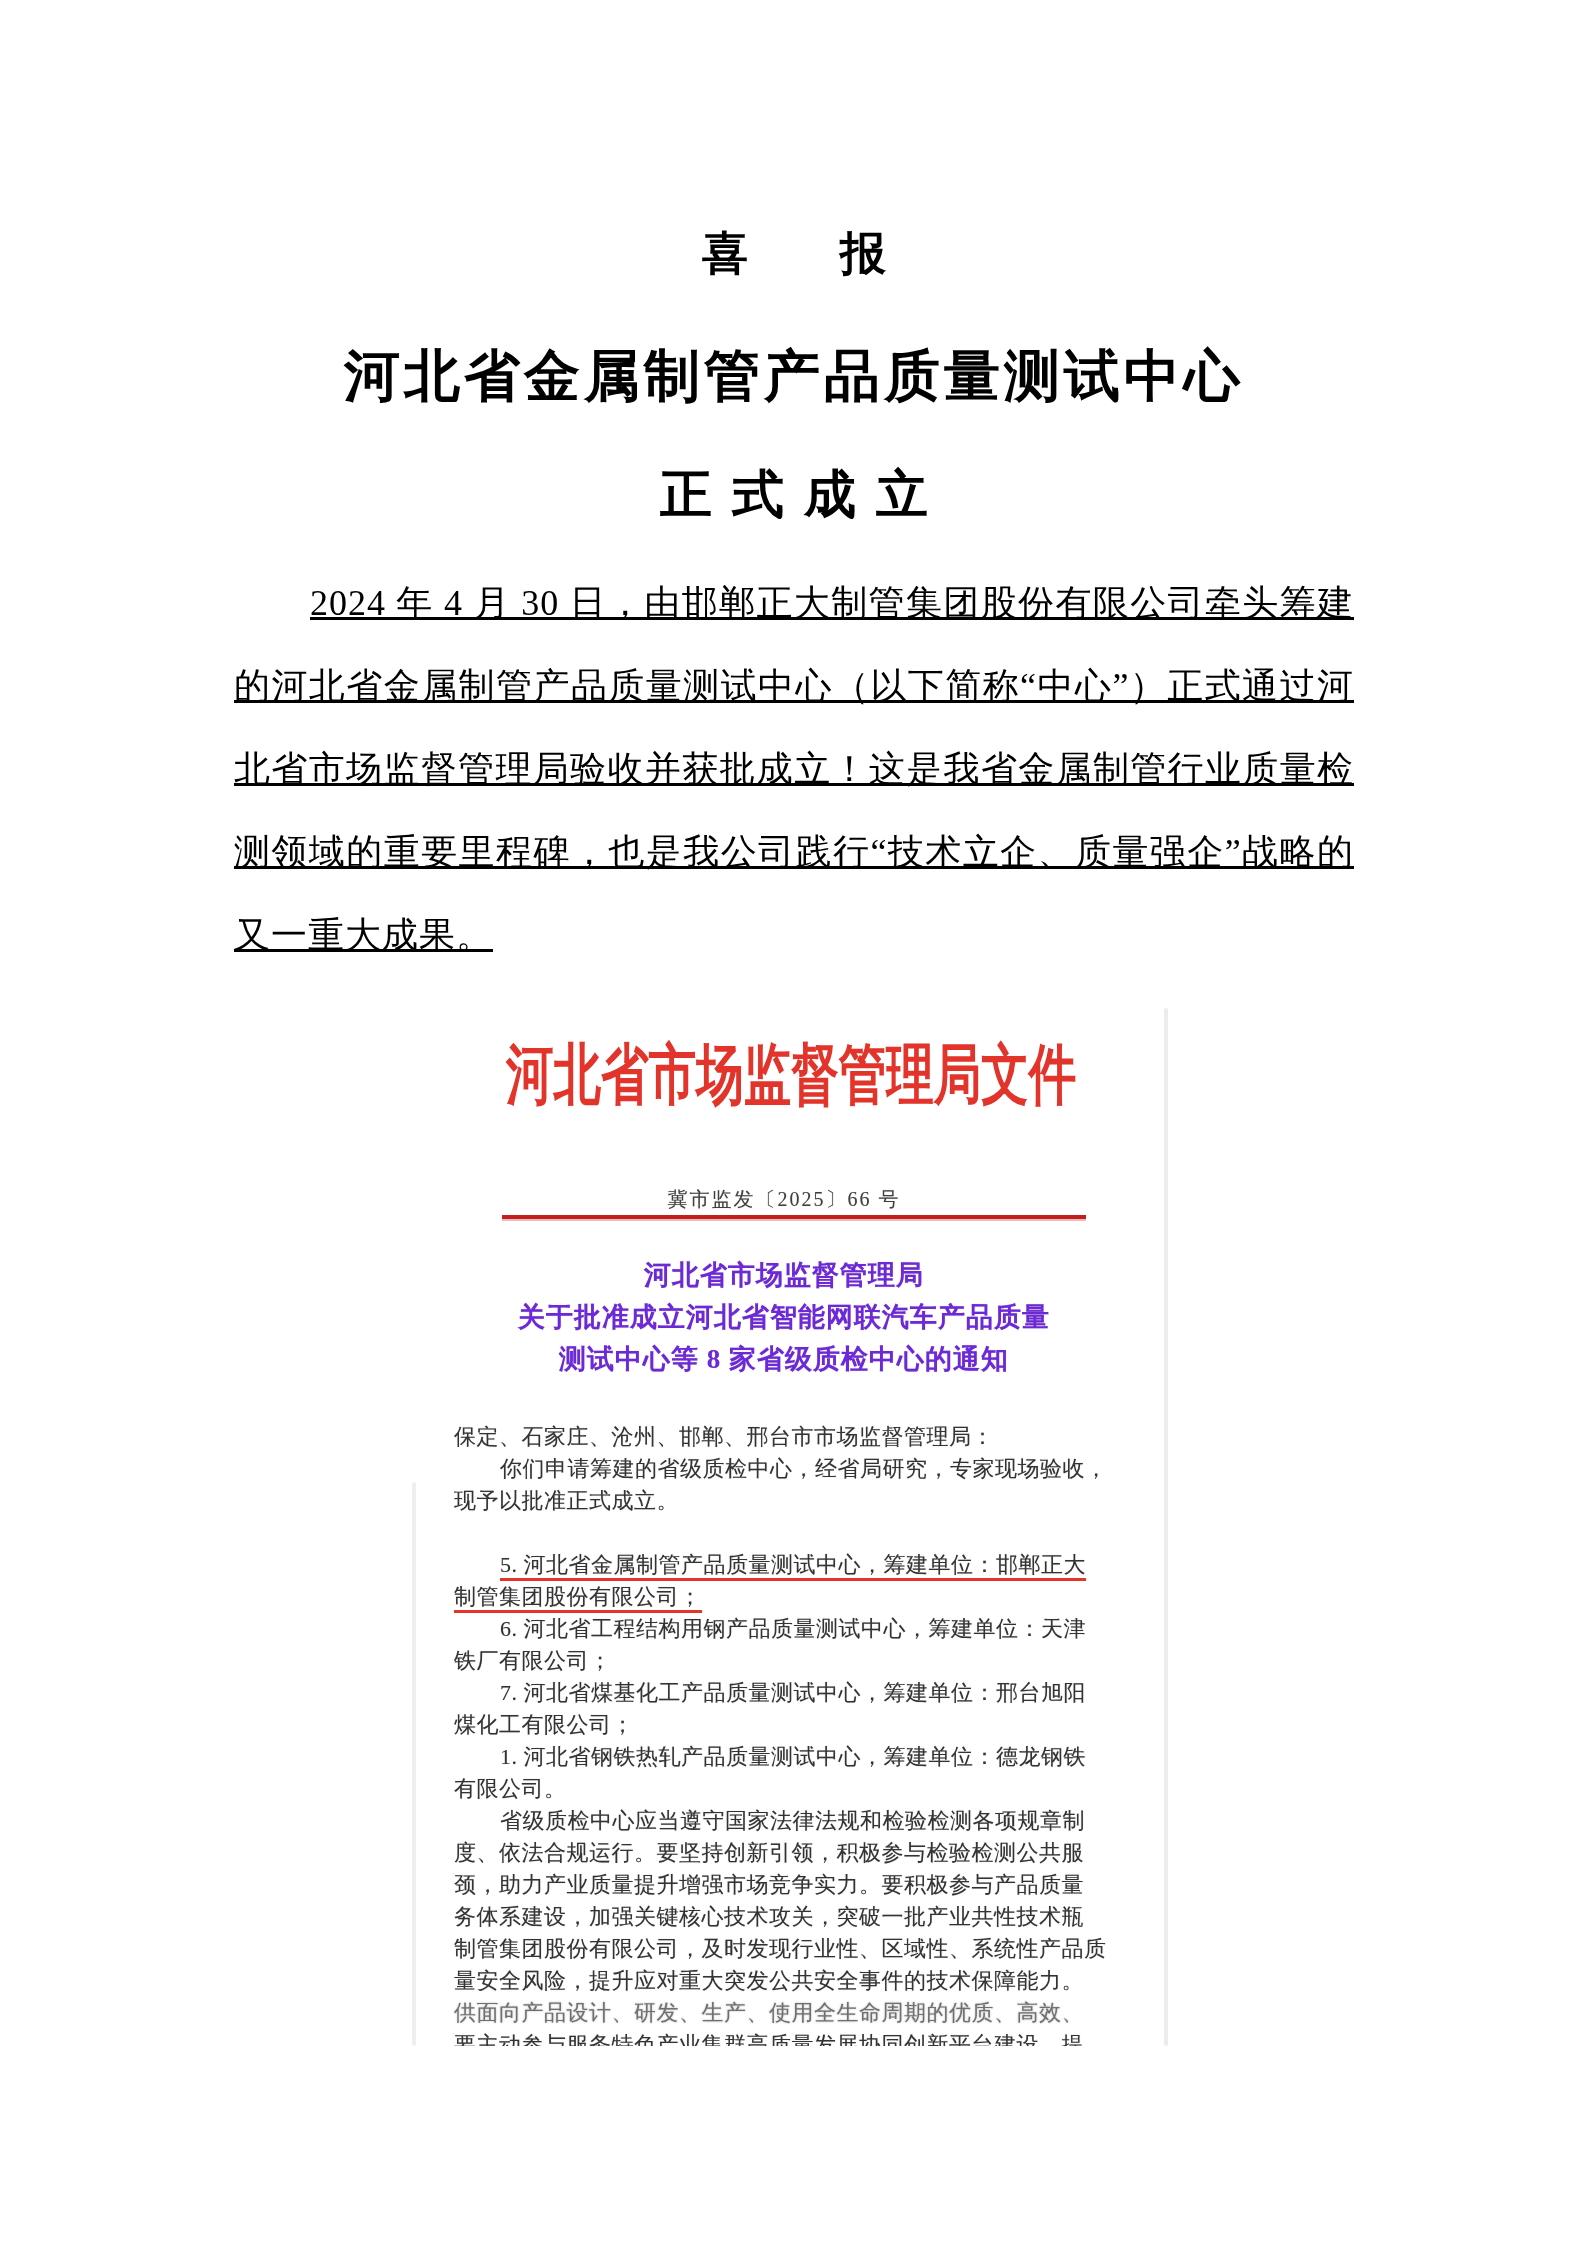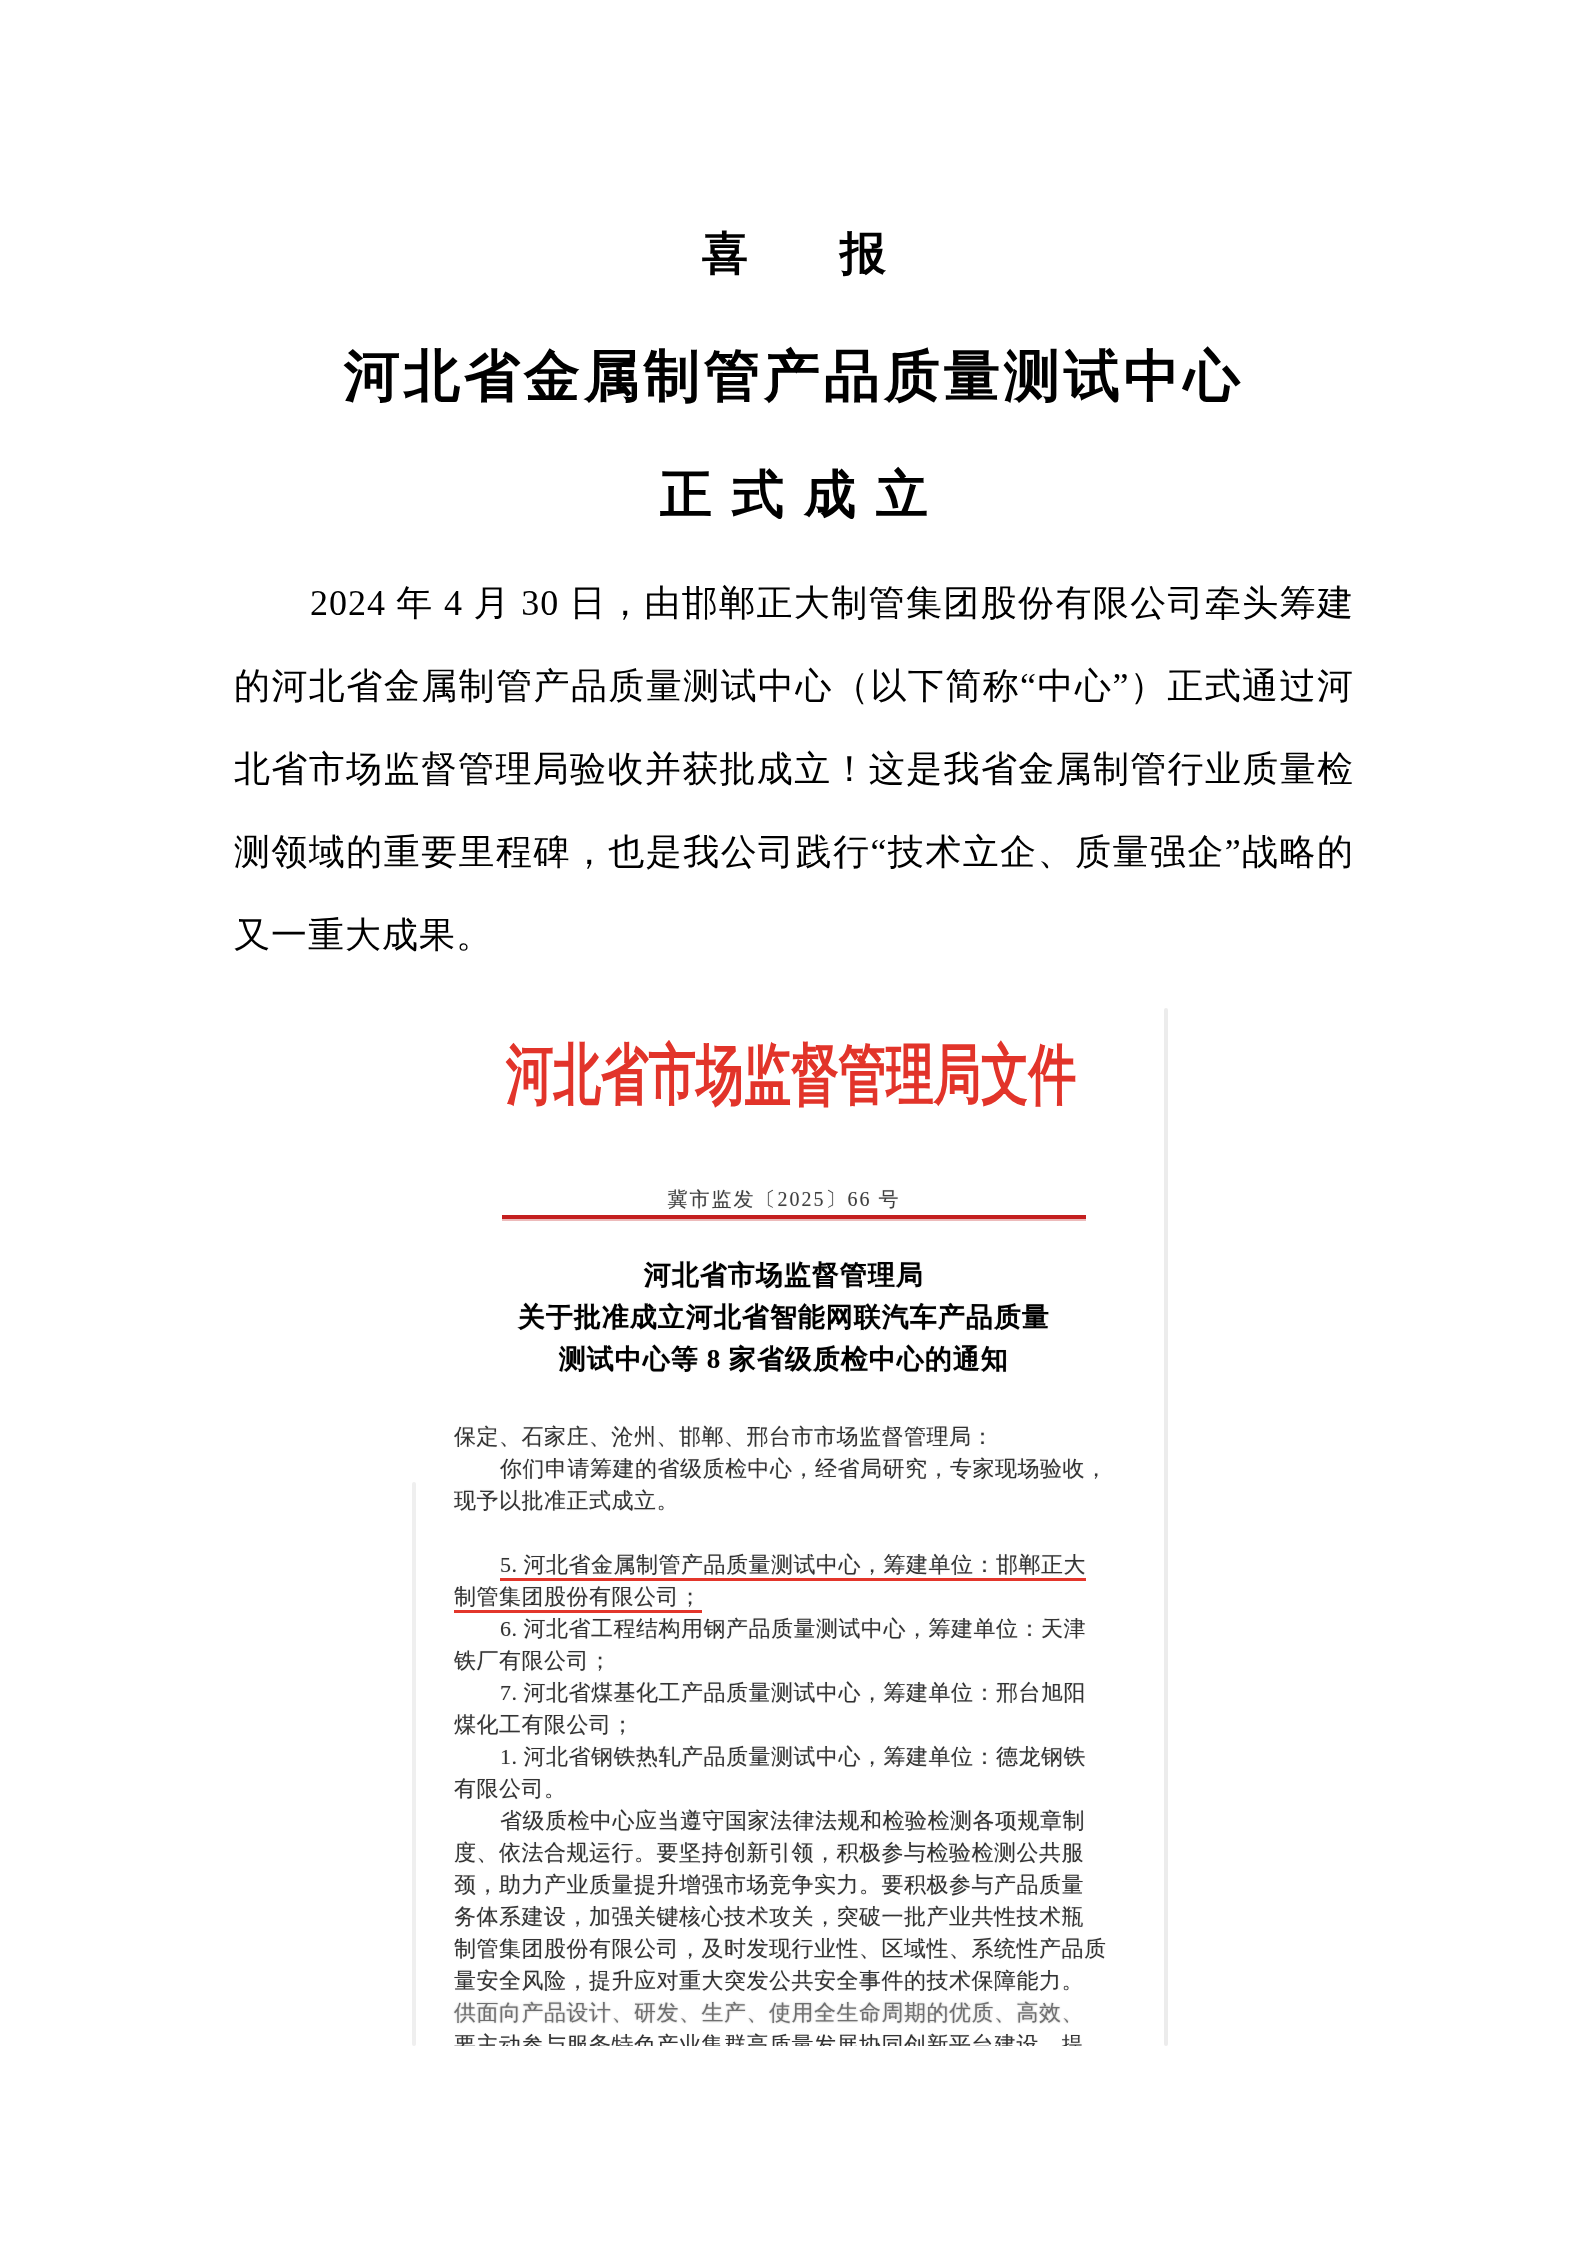--- a/index.html
+++ b/index.html
@@ -32,21 +32,21 @@
   .para {
     position: absolute;
     left: 234px;
     top: 562px;
     width: 1120px;
     font-size: 36px;
     line-height: 83px;
     letter-spacing: 1px;
     color: #000;
   }
-  .pline { text-align: justify; text-align-last: justify; white-space: normal; }
+  .pline { text-align: justify; text-align-last: justify; white-space: normal; text-decoration: underline; }
   .pline.first { padding-left: 76px; }
   .pline.last { text-align-last: left; }
 
   
   .photo {
     position: absolute;
     left: 398px;
     top: 1000px;
     width: 772px;
     height: 1046px;
@@ -86,21 +86,21 @@
     box-shadow: 0 2px 0 rgba(196,31,31,0.30);
   }
   .doc-title {
     position: absolute;
     top: 254px; left: 0; width: 100%;
     text-align: center;
     font-size: 27px;
     font-weight: 700;
     line-height: 42px;
     letter-spacing: 1px;
-    color: #000000;
+    color: #6d28d9;
     text-shadow: 0 0 1px rgba(40,40,40,0.30);
   }
   .doc-body {
     position: absolute;
     top: 421px; left: 56px;
     width: 656px;
     font-size: 22px;
     line-height: 32px;
     letter-spacing: 0.5px;
     color: #333333;

